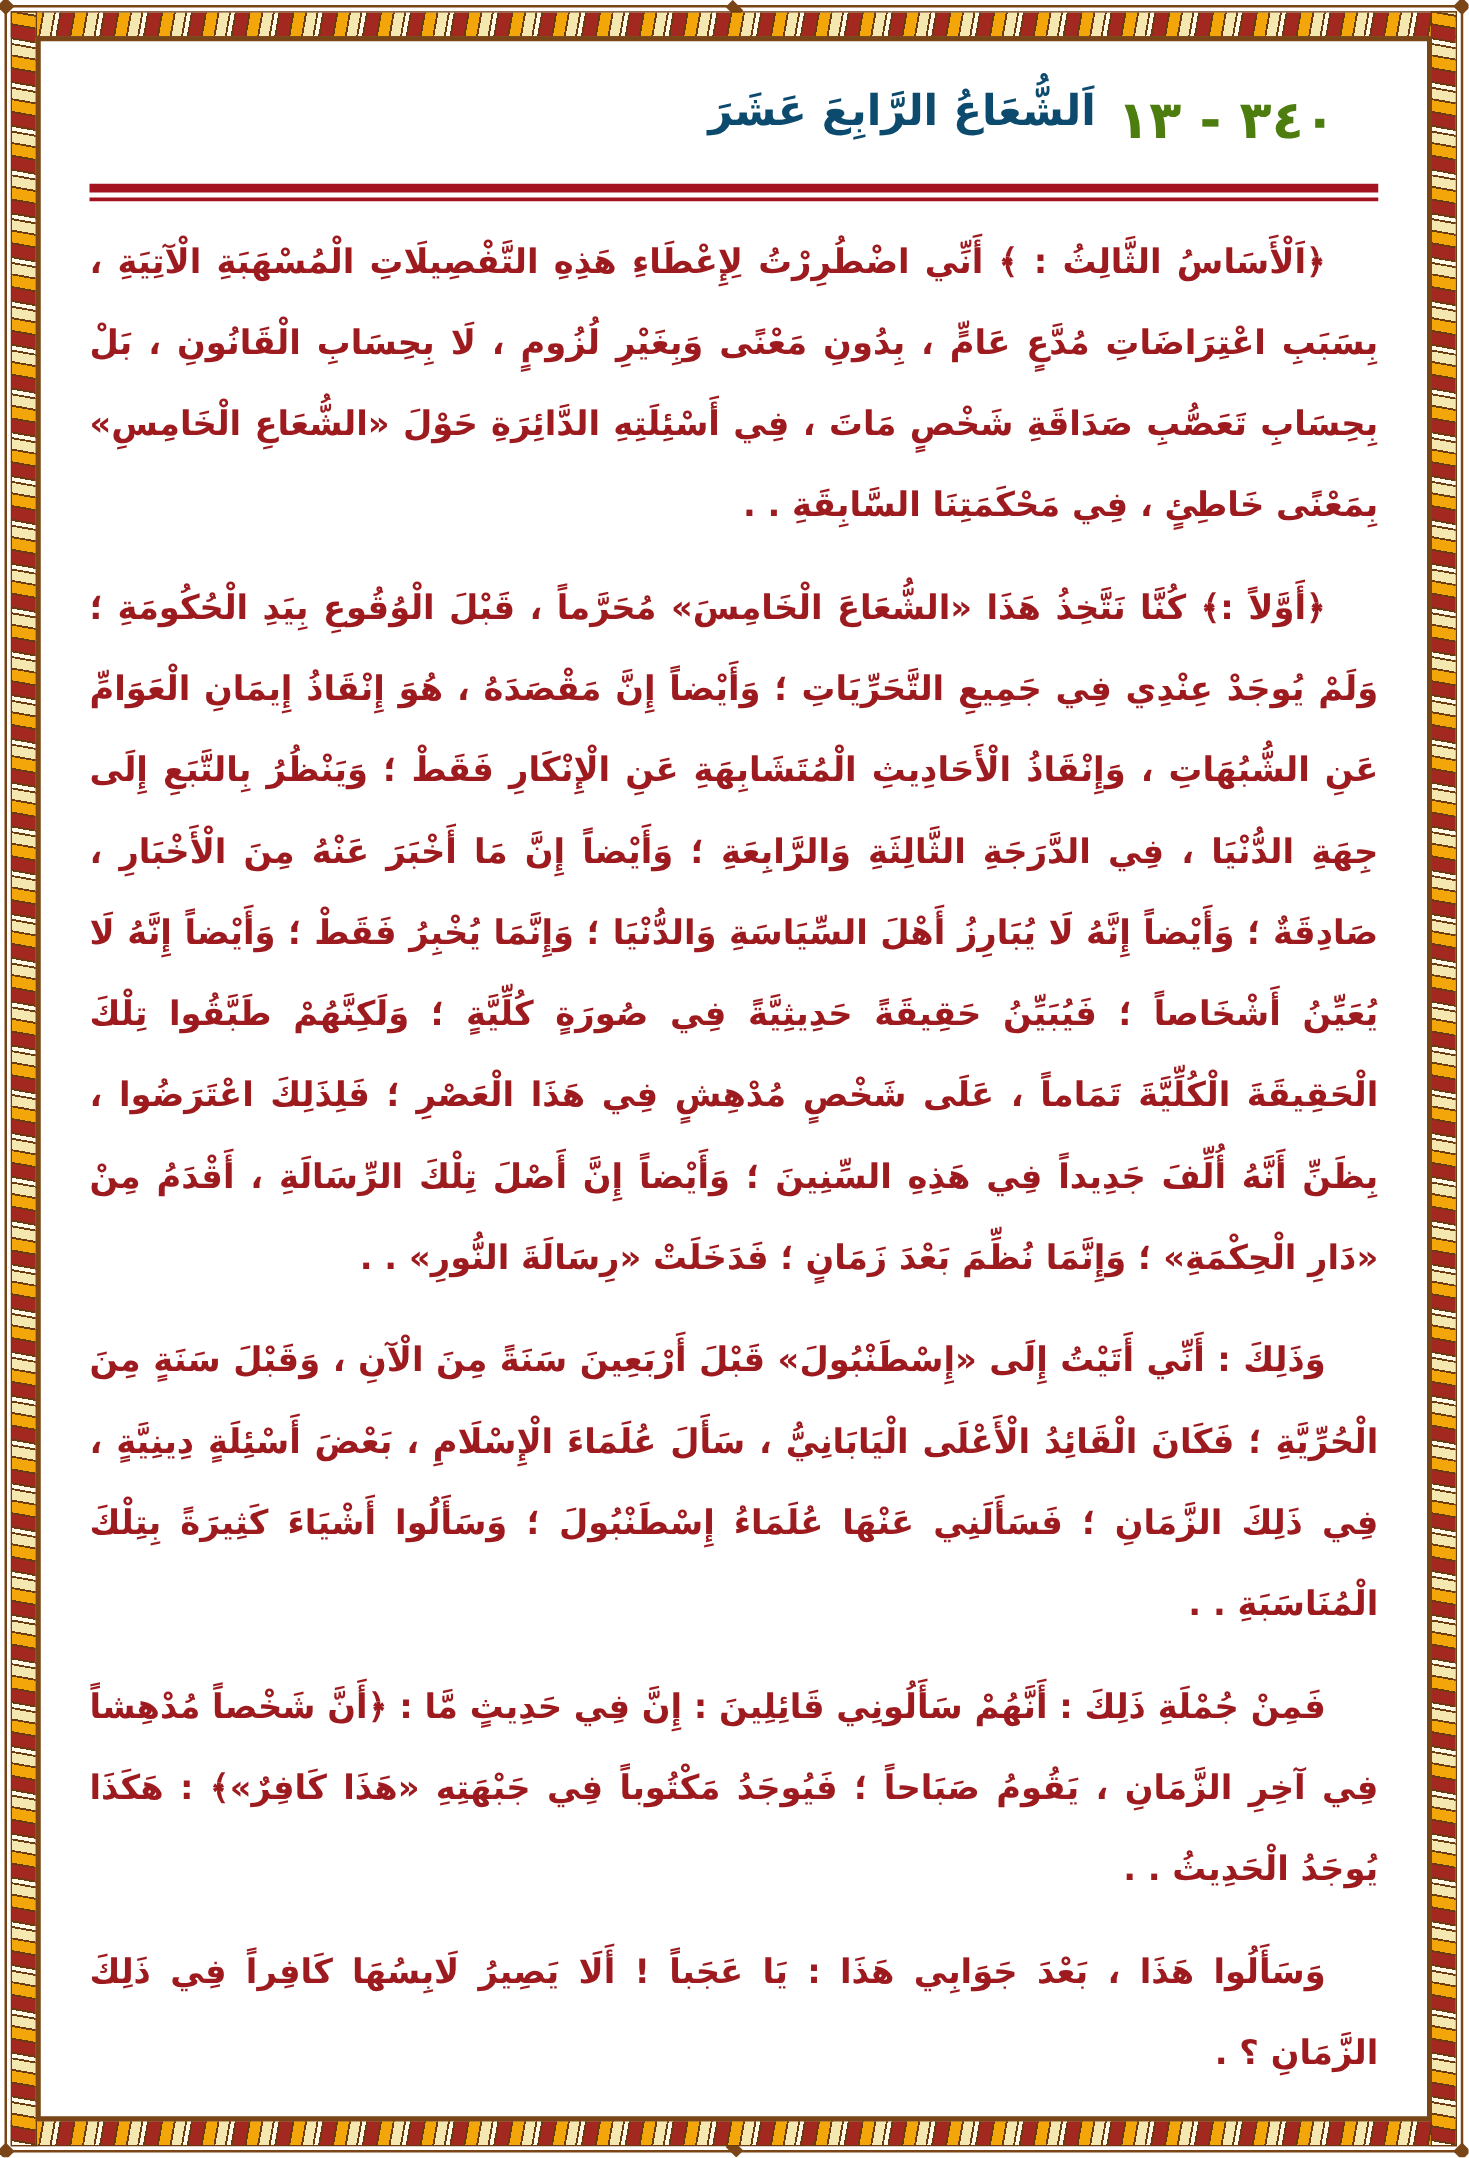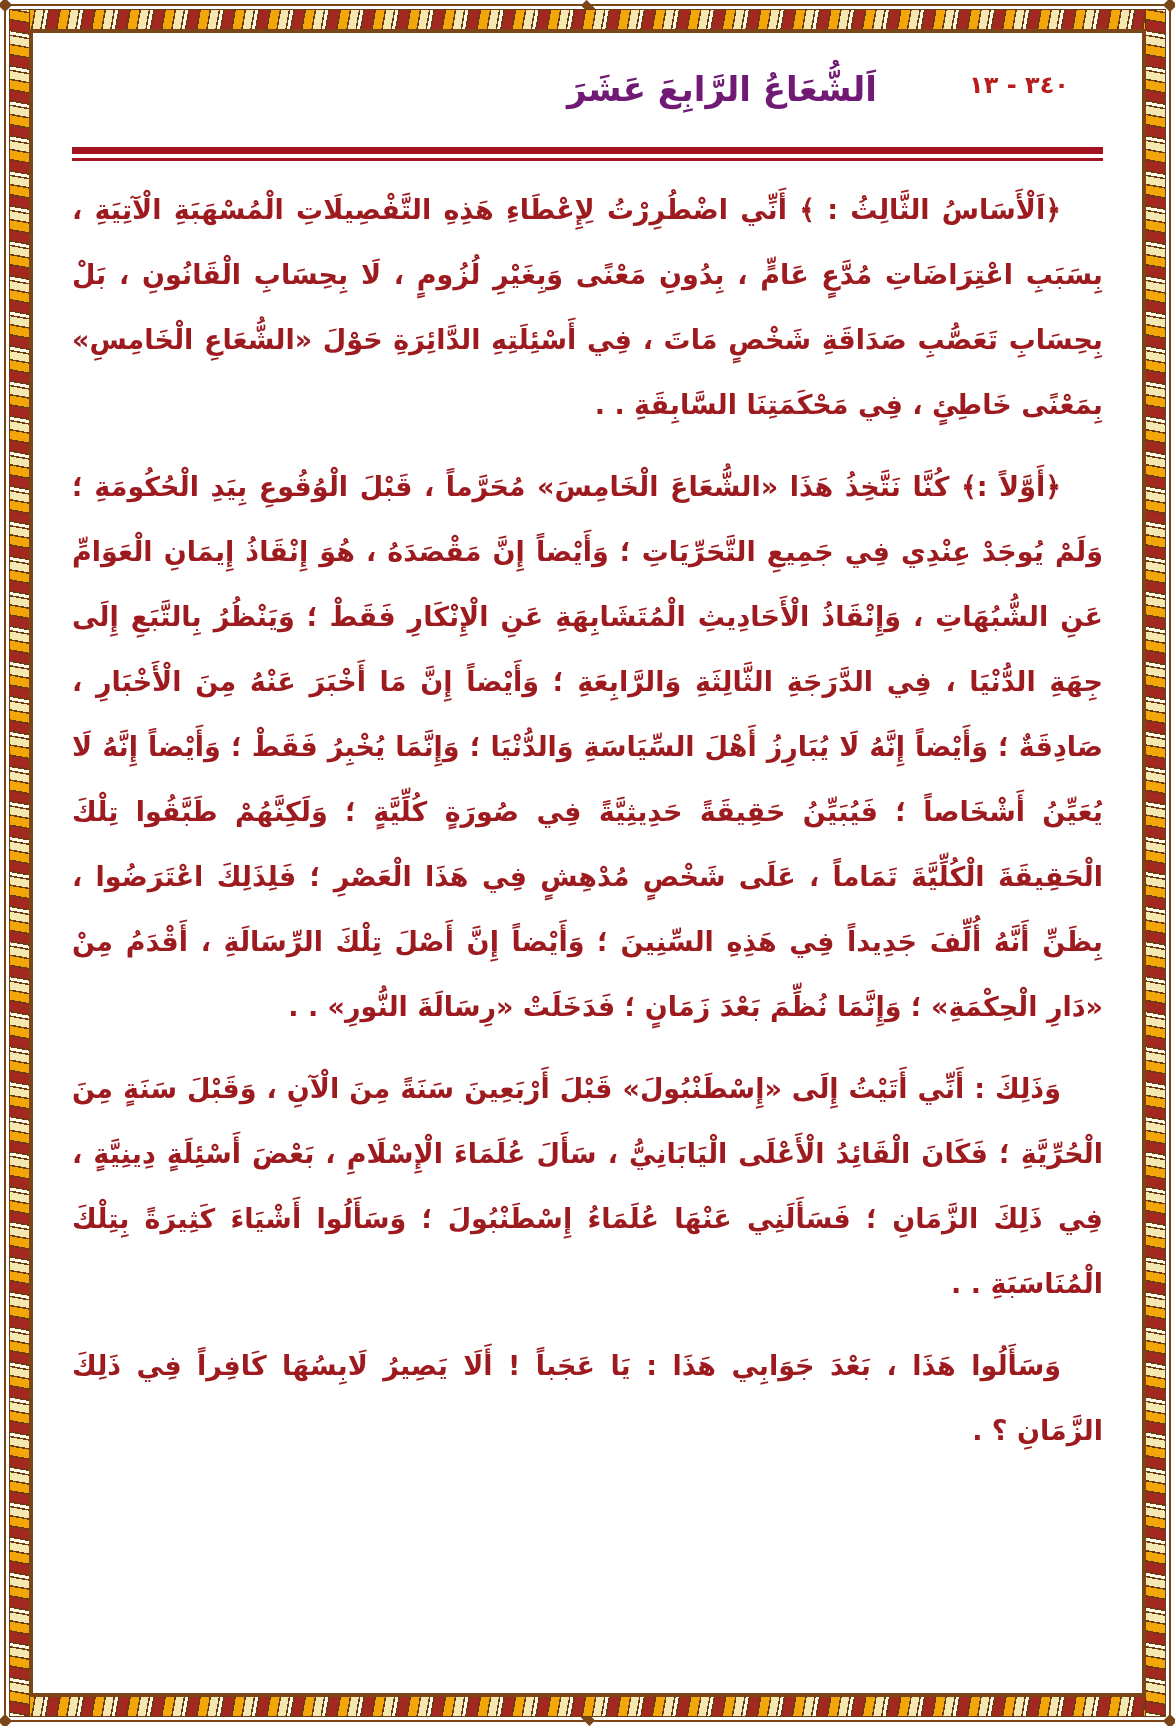--- a/index.html
+++ b/index.html
@@ -52,26 +52,26 @@
   
   .content{
     position:absolute;inset:33px;
     direction:rtl;
     color:#9d1a1f;
   }
   .header{position:relative;height:64px;margin-top:36px;}
   .title{
     position:absolute;top:0;right:265px;
     font-size:34px;font-weight:bold;white-space:nowrap;
-    color:#701a75;
+    color:#0c4a6e;
   }
   .pagenum{
     position:absolute;top:2px;right:73px;
-    font-size:24px;font-weight:bold;white-space:nowrap;
-    color:#b91c1c;
+    font-size:42px;font-weight:bold;white-space:nowrap;
+    color:#4d7c0f;
   }
   .rule{margin:14px 39px 0;}
   .rule-thick{height:7px;background:#a31320;}
   .rule-gap{height:4px;}
   .rule-thin{height:3px;background:#a31320;}
   .body{
     margin:16px 39px 0;
     font-size:27px;font-weight:bold;
     line-height:65px;
     text-align:justify;
@@ -109,18 +109,19 @@
     <div class="rule">
       <div class="rule-thick"></div>
       <div class="rule-gap"></div>
       <div class="rule-thin"></div>
     </div>
 
     <div class="body">
       <p>﴿اَلْأَسَاسُ الثَّالِثُ : ﴾ أَنِّي اضْطُرِرْتُ لِإِعْطَاءِ هَذِهِ التَّفْصِيلَاتِ الْمُسْهَبَةِ الْآتِيَةِ ، بِسَبَبِ اعْتِرَاضَاتِ مُدَّعٍ عَامٍّ ، بِدُونِ مَعْنًى وَبِغَيْرِ لُزُومٍ ، لَا بِحِسَابِ الْقَانُونِ ، بَلْ بِحِسَابِ تَعَصُّبِ صَدَاقَةِ شَخْصٍ مَاتَ ، فِي أَسْئِلَتِهِ الدَّائِرَةِ حَوْلَ «الشُّعَاعِ الْخَامِسِ» بِمَعْنًى خَاطِئٍ ، فِي مَحْكَمَتِنَا السَّابِقَةِ . .</p>
       <p>﴿أَوَّلاً :﴾ كُنَّا نَتَّخِذُ هَذَا «الشُّعَاعَ الْخَامِسَ» مُحَرَّماً ، قَبْلَ الْوُقُوعِ بِيَدِ الْحُكُومَةِ ؛ وَلَمْ يُوجَدْ عِنْدِي فِي جَمِيعِ التَّحَرِّيَاتِ ؛ وَأَيْضاً إِنَّ مَقْصَدَهُ ، هُوَ إِنْقَاذُ إِيمَانِ الْعَوَامِّ عَنِ الشُّبُهَاتِ ، وَإِنْقَاذُ الْأَحَادِيثِ الْمُتَشَابِهَةِ عَنِ الْإِنْكَارِ فَقَطْ ؛ وَيَنْظُرُ بِالتَّبَعِ إِلَى جِهَةِ الدُّنْيَا ، فِي الدَّرَجَةِ الثَّالِثَةِ وَالرَّابِعَةِ ؛ وَأَيْضاً إِنَّ مَا أَخْبَرَ عَنْهُ مِنَ الْأَخْبَارِ ، صَادِقَةٌ ؛ وَأَيْضاً إِنَّهُ لَا يُبَارِزُ أَهْلَ السِّيَاسَةِ وَالدُّنْيَا ؛ وَإِنَّمَا يُخْبِرُ فَقَطْ ؛ وَأَيْضاً إِنَّهُ لَا يُعَيِّنُ أَشْخَاصاً ؛ فَيُبَيِّنُ حَقِيقَةً حَدِيثِيَّةً فِي صُورَةٍ كُلِّيَّةٍ ؛ وَلَكِنَّهُمْ طَبَّقُوا تِلْكَ الْحَقِيقَةَ الْكُلِّيَّةَ تَمَاماً ، عَلَى شَخْصٍ مُدْهِشٍ فِي هَذَا الْعَصْرِ ؛ فَلِذَلِكَ اعْتَرَضُوا ، بِظَنِّ أَنَّهُ أُلِّفَ جَدِيداً فِي هَذِهِ السِّنِينَ ؛ وَأَيْضاً إِنَّ أَصْلَ تِلْكَ الرِّسَالَةِ ، أَقْدَمُ مِنْ «دَارِ الْحِكْمَةِ» ؛ وَإِنَّمَا نُظِّمَ بَعْدَ زَمَانٍ ؛ فَدَخَلَتْ «رِسَالَةَ النُّورِ» . .</p>
       <p>وَذَلِكَ : أَنِّي أَتَيْتُ إِلَى «إِسْطَنْبُولَ» قَبْلَ أَرْبَعِينَ سَنَةً مِنَ الْآنِ ، وَقَبْلَ سَنَةٍ مِنَ الْحُرِّيَّةِ ؛ فَكَانَ الْقَائِدُ الْأَعْلَى الْيَابَانِيُّ ، سَأَلَ عُلَمَاءَ الْإِسْلَامِ ، بَعْضَ أَسْئِلَةٍ دِينِيَّةٍ ، فِي ذَلِكَ الزَّمَانِ ؛ فَسَأَلَنِي عَنْهَا عُلَمَاءُ إِسْطَنْبُولَ ؛ وَسَأَلُوا أَشْيَاءَ كَثِيرَةً بِتِلْكَ الْمُنَاسَبَةِ . .</p>
+      <p>فَمِنْ جُمْلَةِ ذَلِكَ : أَنَّهُمْ سَأَلُونِي قَائِلِينَ : إِنَّ فِي حَدِيثٍ مَّا : ﴿أَنَّ شَخْصاً مُدْهِشاً فِي آخِرِ الزَّمَانِ ، يَقُومُ صَبَاحاً ؛ فَيُوجَدُ مَكْتُوباً فِي جَبْهَتِهِ «هَذَا كَافِرٌ»﴾ : هَكَذَا يُوجَدُ الْحَدِيثُ . .</p>
       <p>وَسَأَلُوا هَذَا ، بَعْدَ جَوَابِي هَذَا : يَا عَجَباً ! أَلَا يَصِيرُ لَابِسُهَا كَافِراً فِي ذَلِكَ الزَّمَانِ ؟ .</p>
 
     </div>
 
   </div>
 </div>
 
 </body></html>

